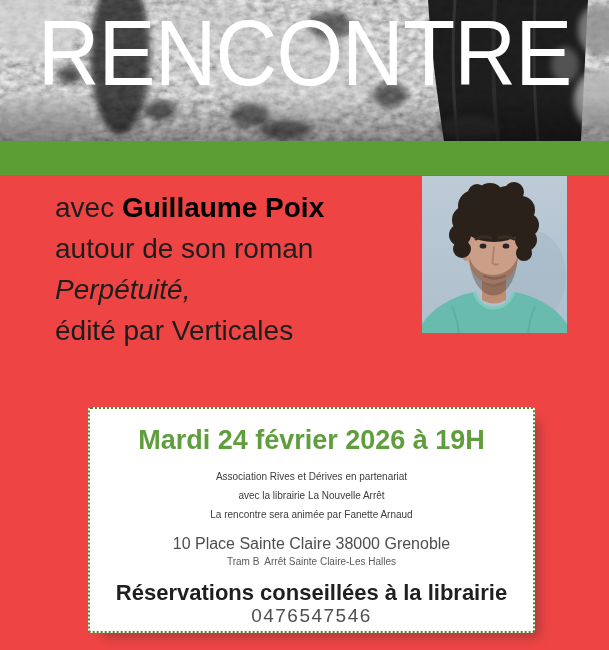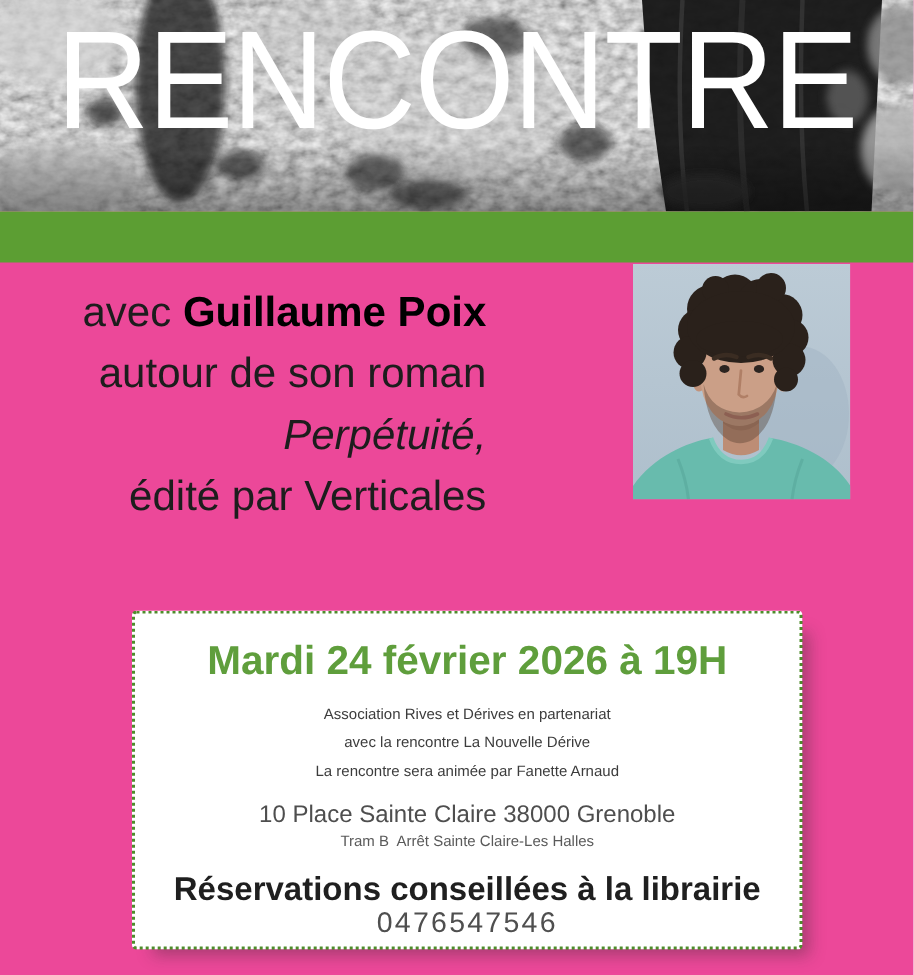--- a/index.html
+++ b/index.html
@@ -1,37 +1,37 @@
 <!DOCTYPE html>
 <html><head>
 <meta charset="utf-8">
 <style>
   html,body{margin:0;padding:0;background:#ffffff;}
   .page{
     position:relative;
     width:609px;height:650px;
-    background:#ec4899;
+    background:#ef4444;
     overflow:hidden;
     font-family:"Liberation Sans",sans-serif;
   }
   
   .hero{position:absolute;left:0;top:0;width:609px;height:141px;overflow:hidden;}
   .hero svg{display:block;width:609px;height:141px;}
   .hero-title{
     position:absolute;left:0;right:0;top:7px;margin:0;
     text-align:center;color:#ffffff;
     font-size:93px;font-weight:300;line-height:1;
     letter-spacing:-1px;
     transform:scaleX(.92);transform-origin:center;
     white-space:nowrap;
   }
   
   .green-bar{position:absolute;left:0;top:141px;width:609px;height:34px;background:#5c9e33;}
   
-  .intro{position:absolute;left:0;top:175px;width:538px;height:232px;text-align:right;}
+  .intro{position:absolute;left:0;top:175px;width:538px;height:232px;}
   .intro-text{
     position:absolute;left:55px;top:12px;
     font-size:28px;line-height:41px;color:#1d1d1d;
   }
   .intro-text p{margin:0;}
   .intro-text .name{font-weight:700;color:#000;}
   .intro-text .book{font-style:italic;}
   .portrait{
     position:absolute;left:422px;top:1px;width:145px;height:157px;
     overflow:hidden;
@@ -180,21 +180,21 @@
         <path d="M72,71 L70.5,87 Q73,90 76,88" stroke="#b07f66" stroke-width="1.8" fill="none" stroke-linecap="round"></path>
 
         <path d="M62,100 Q72,105 83,100" stroke="#8c5f52" stroke-width="2.4" fill="none" stroke-linecap="round"></path>
       </svg>
     </div>
   </div>
 
   <div class="event-box">
     <h2 class="event-date">Mardi 24 février 2026 à 19H</h2>
     <p class="org-line">Association Rives et Dérives en partenariat</p>
-    <p class="org-line">avec la rencontre La Nouvelle Dérive</p>
+    <p class="org-line">avec la librairie La Nouvelle Arrêt</p>
     <p class="org-line">La rencontre sera animée par Fanette Arnaud</p>
     <p class="address-line">10 Place Sainte Claire 38000 Grenoble</p>
     <p class="tram-line">Tram B  Arrêt Sainte Claire-Les Halles</p>
     <p class="reservation-line">Réservations conseillées à la librairie</p>
     <p class="phone-number">0476547546</p>
   </div>
 
 </div>
 
 </body></html>

